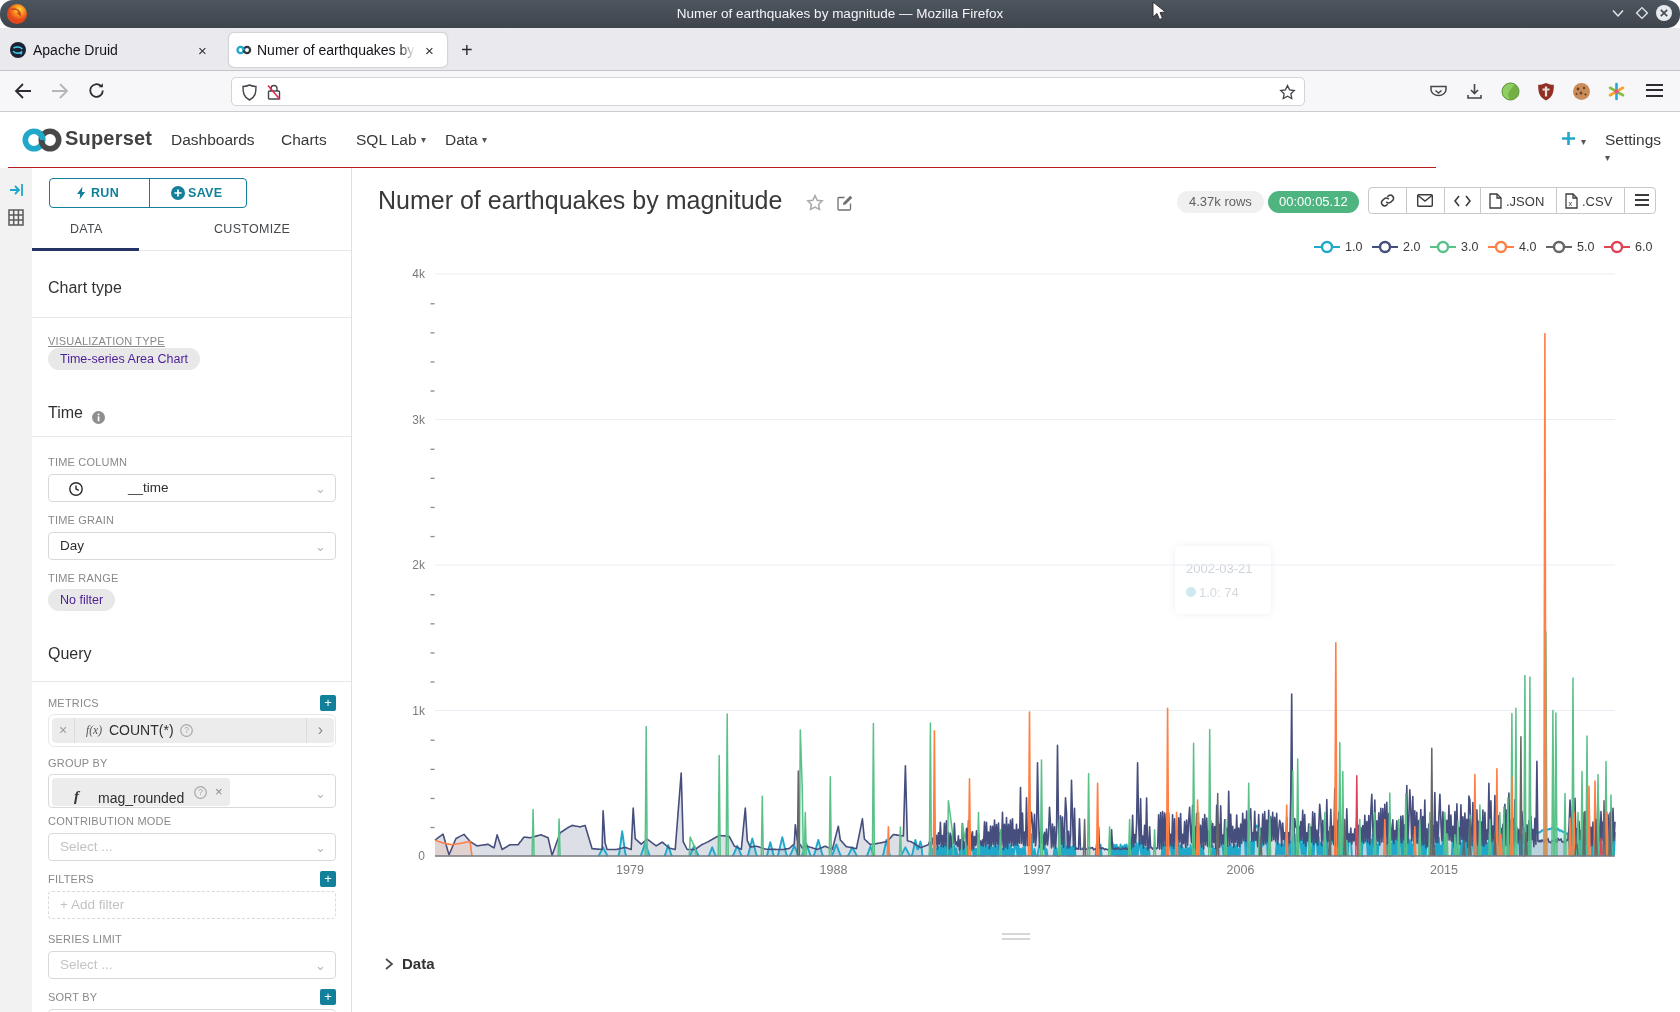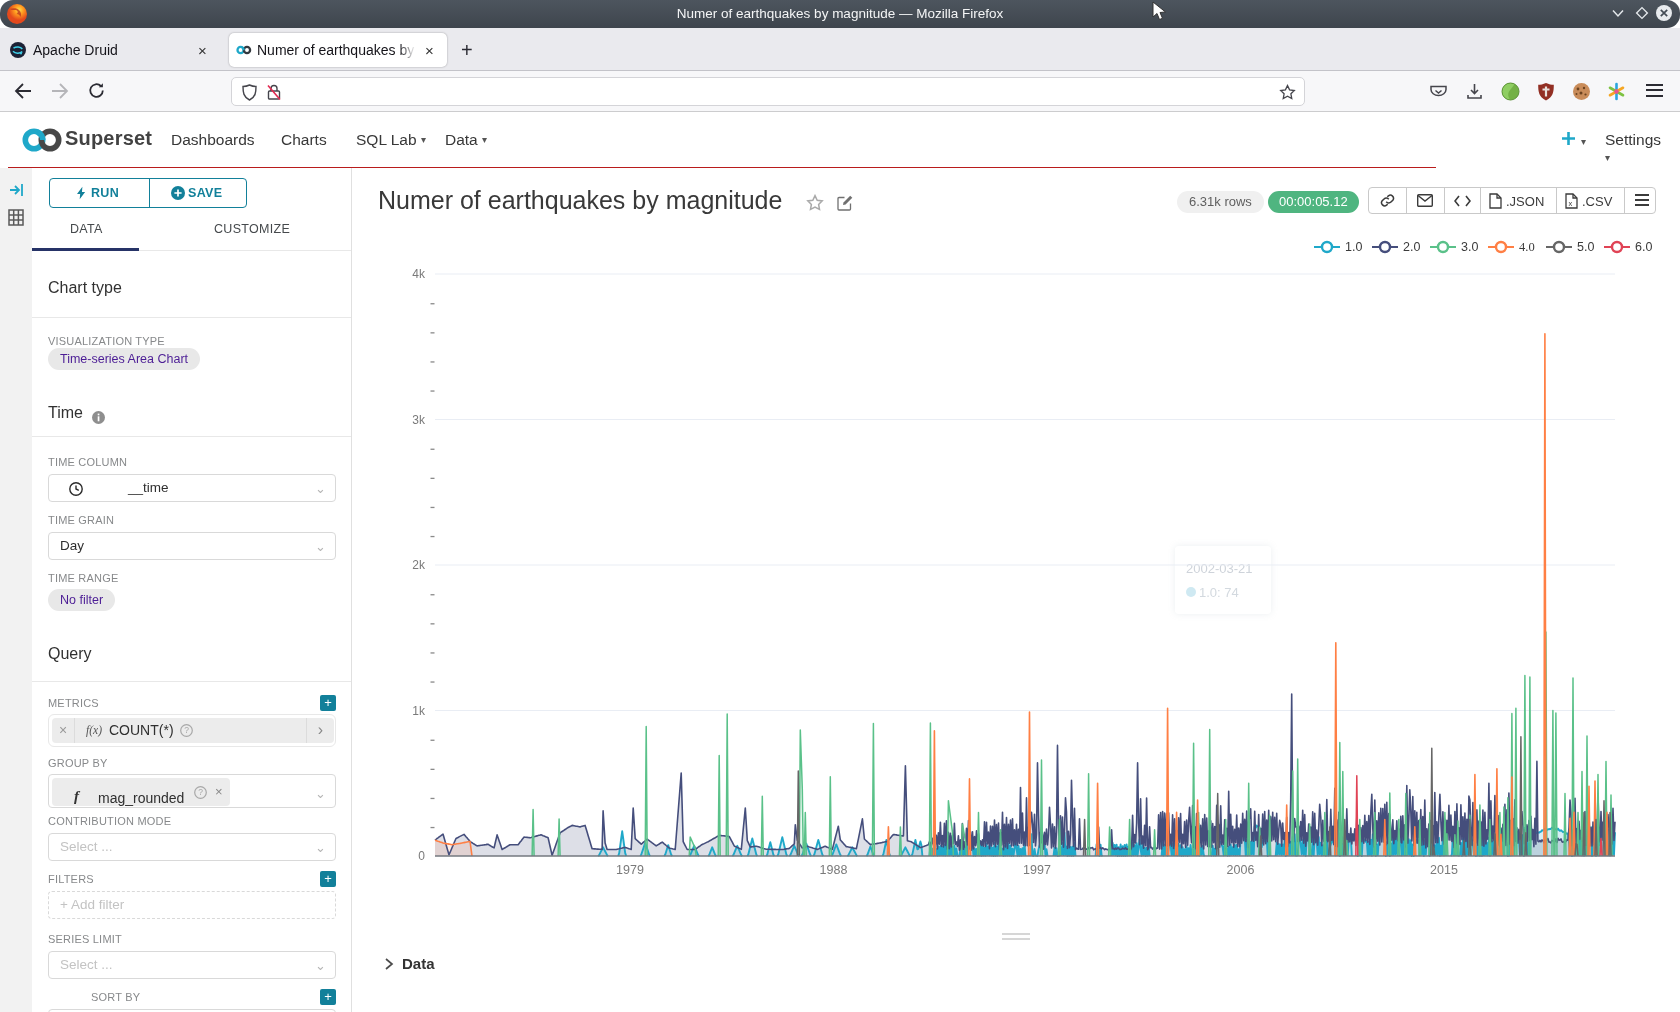--- a/index.html
+++ b/index.html
@@ -216,21 +216,21 @@
       <div class="half" style="left:138px;">SAVE</div>
     </div>
     <div class="ptab" style="left:38px;">DATA</div>
     <div class="ptab" style="left:182px;">CUSTOMIZE</div>
     <div class="ptab-sep"></div>
     <div class="ptab-line"></div>
 
     <div class="sechead" style="top:111px;">Chart type</div>
 
     <div class="secsep" style="top:149px;"></div>
-    <div class="lbl" style="top:167px;">VISUALIZATION TYPE</div>
+    <div class="lbl" style="top:167px;text-decoration:underline;">VISUALIZATION TYPE</div>
     <div class="pill" style="top:180px;">Time-series Area Chart</div>
 
     <div class="sechead" style="top:236px;">Time</div>
     <svg class="abs" style="left:60px; top:243px;" width="13" height="13" viewBox="0 0 13 13">
         <circle cx="6.5" cy="6.5" r="6.5" fill="#8e8e8e"></circle>
         <rect x="5.7" y="5.3" width="1.7" height="5" fill="#fff"></rect>
         <rect x="5.7" y="2.6" width="1.7" height="1.7" fill="#fff"></rect>
       </svg>
 
     <div class="secsep" style="top:268px;"></div>
@@ -289,35 +289,35 @@
     <div class="lbl" style="top:705px;">FILTERS</div>
     <div class="plusbtn" style="top:703px;">+</div>
     <div class="selbox" style="top:723px; border-style:dashed;">
         <span class="ph">+ Add filter</span>
       </div>
     <div class="lbl" style="top:765px;">SERIES LIMIT</div>
     <div class="selbox" style="top:783px;">
         <span class="ph">Select ...</span>
         <span class="selchev">⌄</span>
       </div>
-    <div class="lbl" style="top:823px;margin-left:43px;">SORT BY</div>
+    <div class="lbl" style="top:823px;">SORT BY</div>
     <div class="plusbtn" style="top:821px;">+</div>
     <div class="selbox" style="top:841px;"></div>
   </div>
 
   <div class="abs" style="left:378px; top:186px; font-size:25px; color:#393939;">Numer of earthquakes by magnitude</div>
   <svg class="abs" style="left:806px; top:194px;" width="18" height="18" viewBox="0 0 18 18">
       <path d="M9 1.6l2.2 4.6 5 .7-3.6 3.5.9 5-4.5-2.4-4.5 2.4.9-5L1.8 6.9l5-.7z" fill="none" stroke="#a9a9a9" stroke-width="1.5"></path>
     </svg>
   <svg class="abs" style="left:837px; top:195px;" width="16" height="16" viewBox="0 0 16 16">
       <path d="M13.5 8.5V14a1 1 0 0 1-1 1H2a1 1 0 0 1-1-1V3.5a1 1 0 0 1 1-1h5.5" fill="none" stroke="#707070" stroke-width="1.3"></path>
       <path d="M6 10l.5-2.6L13.2.7l2.1 2.1-6.7 6.7z" fill="#707070"></path>
     </svg>
 
-  <div class="abs" style="left:1177px; top:191px; height:22px; border-radius:11px; background:#f0f0f0; color:#5f5f5f; font-size:13px; line-height:22px; padding:0 12px;">6.31k rows</div>
+  <div class="abs" style="left:1177px; top:191px; height:22px; border-radius:11px; background:#f0f0f0; color:#5f5f5f; font-size:13px; line-height:22px; padding:0 12px;">4.37k rows</div>
   <div class="abs" style="left:1268px; top:191px; height:22px; border-radius:11px; background:#4fb580; color:#fff; font-size:13px; line-height:22px; padding:0 11px;">00:00:05.12</div>
 
   <div class="abs" style="left:1368px; top:187px; width:288px; height:27px; background:#fff; border:1px solid #c9c9c9; border-radius:4px;">
     <div class="abs" style="left:37px; top:0; width:1px; height:25px; background:#c9c9c9;"></div>
     <div class="abs" style="left:75px; top:0; width:1px; height:25px; background:#c9c9c9;"></div>
     <div class="abs" style="left:111px; top:0; width:1px; height:25px; background:#c9c9c9;"></div>
     <div class="abs" style="left:187px; top:0; width:1px; height:25px; background:#c9c9c9;"></div>
     <div class="abs" style="left:255px; top:0; width:1px; height:25px; background:#c9c9c9;"></div>
     <svg class="abs" style="left:11px; top:5px;" width="15" height="15" viewBox="0 0 24 24">
         <path d="M10 14a5 5 0 0 0 7.5.5l3-3a5 5 0 0 0-7-7l-1.7 1.7M14 10a5 5 0 0 0-7.5-.5l-3 3a5 5 0 0 0 7 7l1.7-1.7" fill="none" stroke="#3b3b3b" stroke-width="2.4"></path>
@@ -359,21 +359,21 @@
   <div class="abs" style="left:1403px; top:240px; font-size:12.5px; color:#3b3b3b;">2.0</div>
   <svg class="abs" style="left:1430px; top:240px;" width="26" height="14" viewBox="0 0 26 14">
       <line x1="0" y1="7" x2="26" y2="7" stroke="#5AC189" stroke-width="2"></line>
       <circle cx="13" cy="7" r="5" fill="#fff" stroke="#5AC189" stroke-width="2.4"></circle>
     </svg>
   <div class="abs" style="left:1461px; top:240px; font-size:12.5px; color:#3b3b3b;">3.0</div>
   <svg class="abs" style="left:1488px; top:240px;" width="26" height="14" viewBox="0 0 26 14">
       <line x1="0" y1="7" x2="26" y2="7" stroke="#FF7F44" stroke-width="2"></line>
       <circle cx="13" cy="7" r="5" fill="#fff" stroke="#FF7F44" stroke-width="2.4"></circle>
     </svg>
-  <div class="abs" style="left:1519px; top:240px; font-size:12.5px; color:#3b3b3b;font-family:Liberation Serif, serif;">4.0</div>
+  <div class="abs" style="left:1519px; top:240px; font-size:12.5px; color:#3b3b3b;">4.0</div>
   <svg class="abs" style="left:1546px; top:240px;" width="26" height="14" viewBox="0 0 26 14">
       <line x1="0" y1="7" x2="26" y2="7" stroke="#666666" stroke-width="2"></line>
       <circle cx="13" cy="7" r="5" fill="#fff" stroke="#666666" stroke-width="2.4"></circle>
     </svg>
   <div class="abs" style="left:1577px; top:240px; font-size:12.5px; color:#3b3b3b;">5.0</div>
   <svg class="abs" style="left:1604px; top:240px;" width="26" height="14" viewBox="0 0 26 14">
       <line x1="0" y1="7" x2="26" y2="7" stroke="#E04355" stroke-width="2"></line>
       <circle cx="13" cy="7" r="5" fill="#fff" stroke="#E04355" stroke-width="2.4"></circle>
     </svg>
   <div class="abs" style="left:1635px; top:240px; font-size:12.5px; color:#3b3b3b;">6.0</div>

